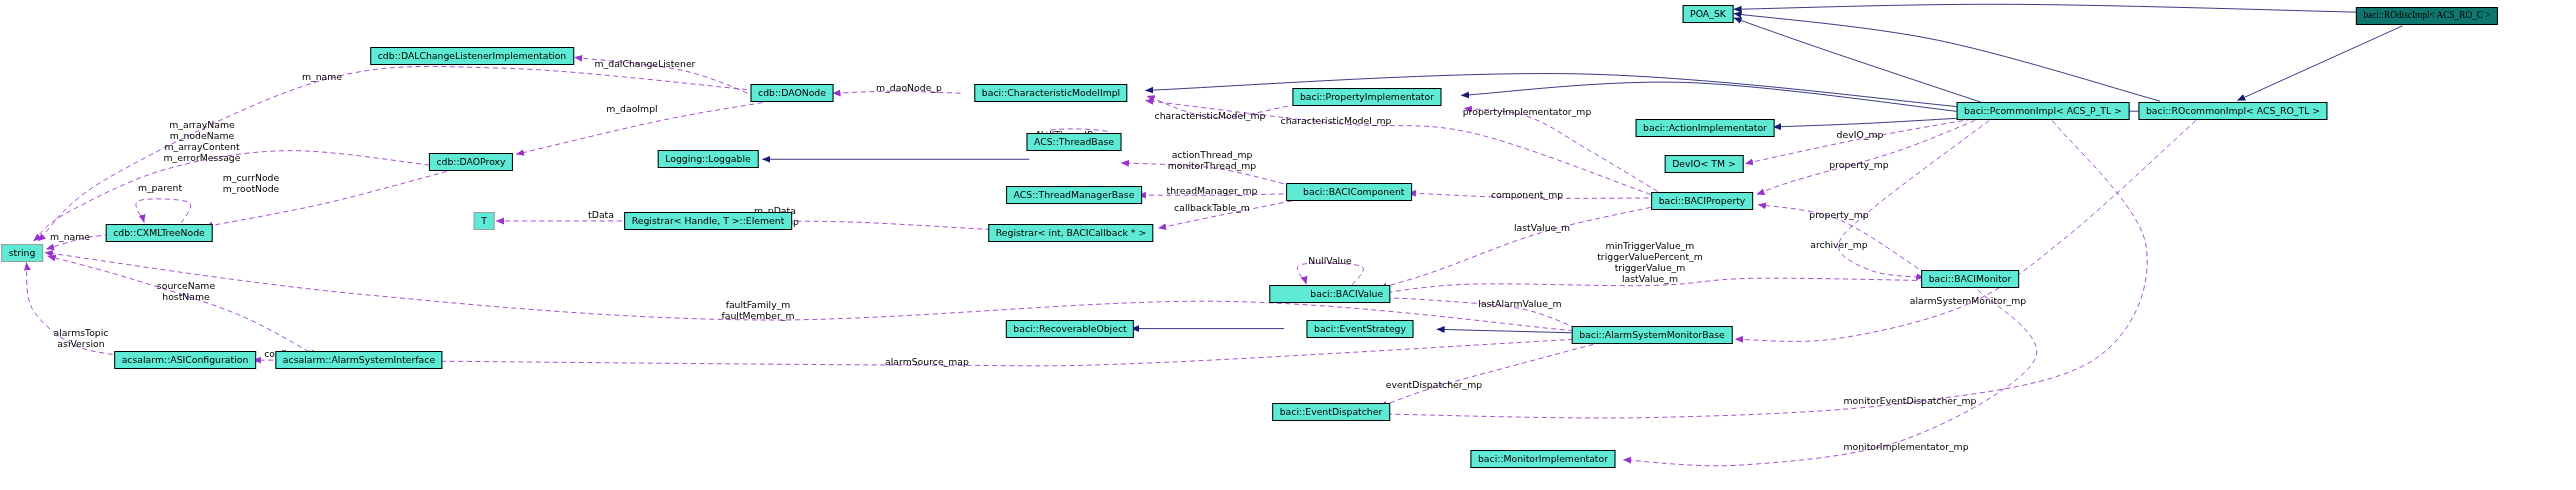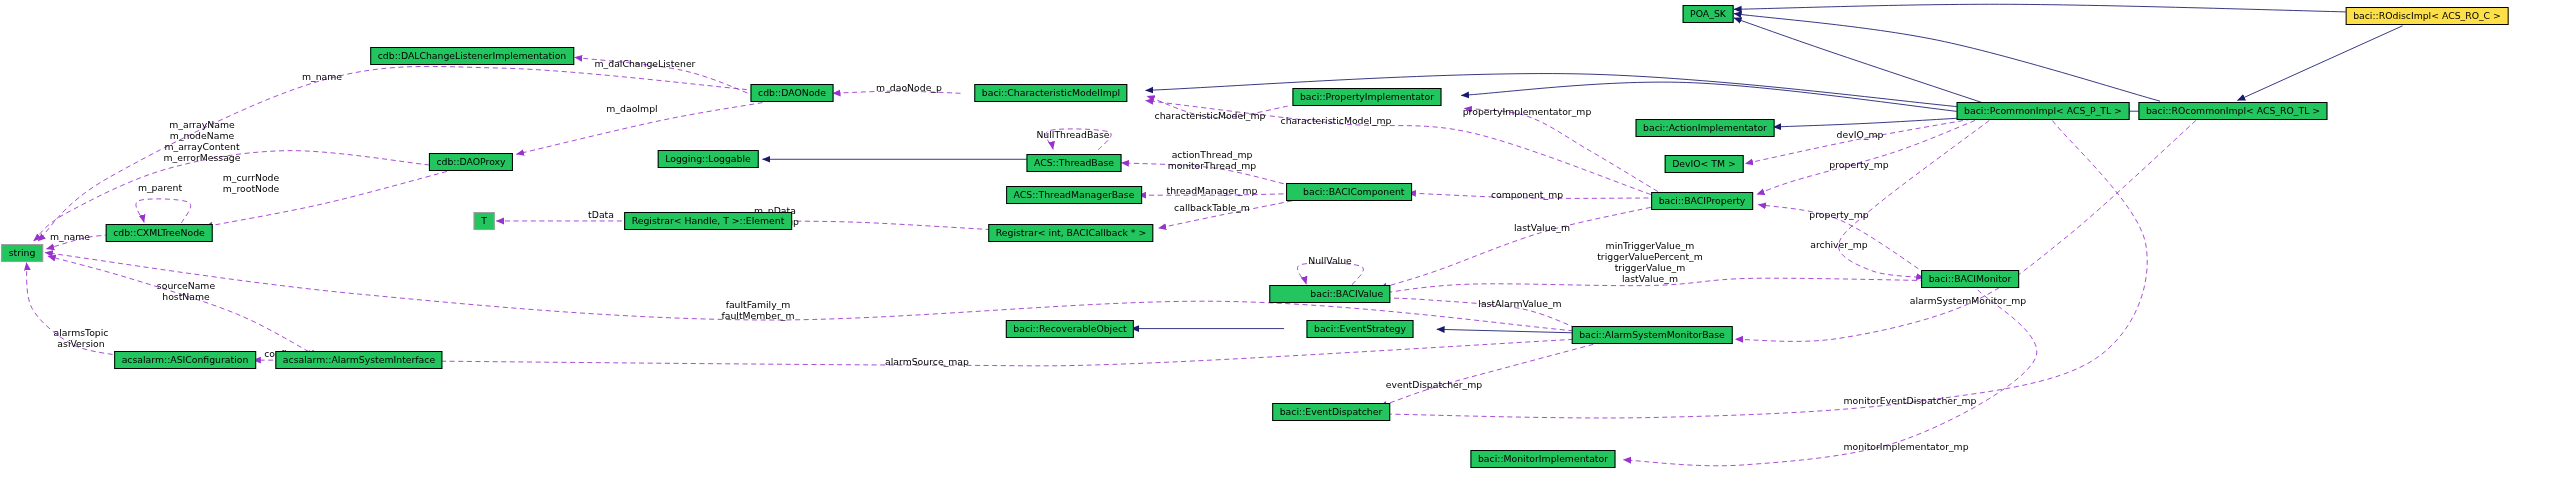--- a/index.html
+++ b/index.html
@@ -1,21 +1,21 @@
 <!DOCTYPE html>
 <html style="font-size:11.5px"><head>
 <meta charset="utf-8">
 <style>
   html,body{margin:0;padding:0;background:#fff;}
   #diagram{position:relative;width:2576px;height:490px;background:#fff;overflow:hidden;
            font-family:"DejaVu Sans","Liberation Sans",sans-serif;}
   #diagram svg{position:absolute;left:0;top:0;}
-  .node{position:absolute;transform:translate(-50%,-50%);background:#22c55e;border:0.7px solid #000;
+  .node{position:absolute;transform:translate(-50%,-50%);background:#5eead4;border:0.7px solid #000;
         padding:2.2px 6.5px;font-size:9.3px;line-height:1.25;white-space:nowrap;color:#000;z-index:2;}
-  .node.main{background:#fde047;border:1.4px solid #000;}
+  .node.main{background:#0f766e;border:1.4px solid #000;font-family:Liberation Serif, serif;}
   .node.external{border-color:#9e9e9e;}
   .edge-label{position:absolute;transform:translate(-50%,-50%);font-size:9.3px;line-height:1.18;
         color:#000;white-space:pre-line;text-align:center;z-index:1;}
 </style>
 </head>
 <body>
 
 <div id="diagram">
     <svg width="2576" height="490" viewBox="0 0 3589 683">
       <defs>
@@ -73,21 +73,21 @@
       <path d="M2860,168 C2881.6666666666665,196.66666666666666 2980,284.6666666666667 2990,340 C3000,395.3333333333333 2974.8333333333335,463.1666666666667 2920,500 C2865.1666666666665,536.8333333333334 2764.3333333333335,547.3333333333334 2661,561 C2557.6666666666665,574.6666666666666 2423.1666666666665,579.3333333333334 2300,582 C2176.8333333333335,584.6666666666666 1985,577.8333333333334 1922,577" fill="none" stroke="#9a32cd" stroke-width="1.2" stroke-dasharray="7,5" marker-end="url(#arr-use)"></path>
       <path d="M2756,404 C2769.3333333333335,420 2852.6666666666665,465.3333333333333 2836,500 C2819.3333333333335,534.6666666666666 2723.6666666666665,587.3333333333334 2656,612 C2588.3333333333335,636.6666666666666 2495.6666666666665,643.1666666666666 2430,648 C2364.3333333333335,652.8333333333334 2290,642.1666666666666 2262,641" fill="none" stroke="#9a32cd" stroke-width="1.2" stroke-dasharray="7,5" marker-end="url(#arr-use)"></path>
     </svg>
     <div class="node external" style="left: 22px; top: 253px;">string</div>
     <div class="node" style="left: 472px; top: 56px;">cdb::DALChangeListenerImplementation</div>
     <div class="node" style="left: 792px; top: 93px;">cdb::DAONode</div>
     <div class="node" style="left: 471px; top: 162px;">cdb::DAOProxy</div>
     <div class="node" style="left: 159px; top: 233px;">cdb::CXMLTreeNode</div>
     <div class="node" style="left: 1051px; top: 93px;">baci::CharacteristicModelImpl</div>
     <div class="node" style="left: 708px; top: 159px;">Logging::Loggable</div>
-    <div class="node" style="left: 1074px; top: 163px;">ACS::ThreadBase</div>
+    <div class="node" style="left: 1074px; top: 142px;">ACS::ThreadBase</div>
     <div class="node" style="left: 1074px; top: 195px;">ACS::ThreadManagerBase</div>
     <div class="node" style="left: 1071px; top: 233px;">Registrar&lt; int, BACICallback * &gt;</div>
     <div class="node" style="left: 1349px; top: 192px; padding-left: 16px;">baci::BACIComponent</div>
     <div class="node external" style="left: 484px; top: 221px;">T</div>
     <div class="node" style="left: 708px; top: 221px;">Registrar&lt; Handle, T &gt;::Element</div>
     <div class="node" style="left: 1330px; top: 294px; padding-left: 40px;">baci::BACIValue</div>
     <div class="node" style="left: 1070px; top: 329px;">baci::RecoverableObject</div>
     <div class="node" style="left: 1360px; top: 329px;">baci::EventStrategy</div>
     <div class="node" style="left: 1652px; top: 335px;">baci::AlarmSystemMonitorBase</div>
     <div class="node" style="left: 1702px; top: 201px;">baci::BACIProperty</div>

